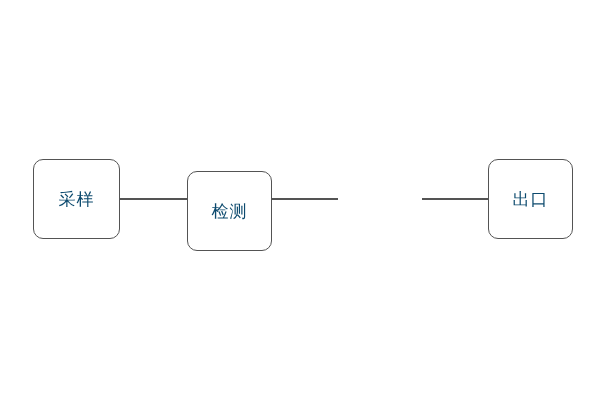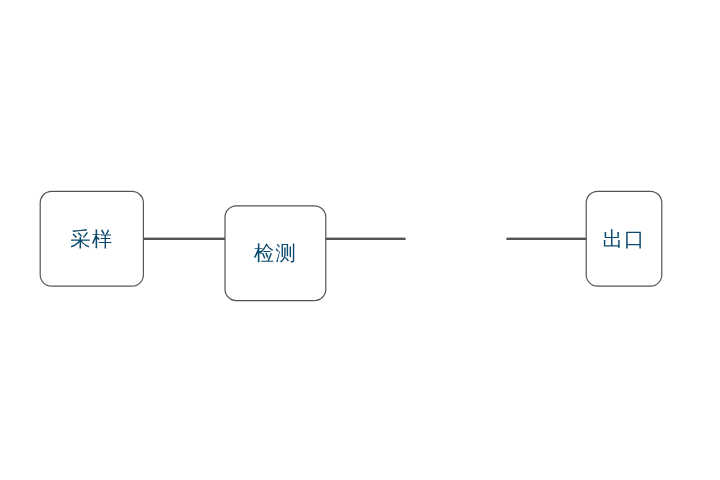--- a/index.html
+++ b/index.html
@@ -31,21 +31,21 @@
   .flow-node .node-label {
     font-size: 17px;
     color: #0c4a6e;
     letter-spacing: 1px;
     line-height: 1;
     white-space: nowrap;
   }
   .node-1 { left: 33px;  width: 87px; }
   .node-2 { left: 187px; width: 85px; margin-top: 12px; }
   .node-3 { left: 337px; width: 86px; }
-  .node-4 { left: 488px; width: 64px; }
+  .node-4 { left: 488px; width: 85px; }
 
   .connector {
     position: absolute;
     top: 198px;
     height: 2px;
     background: #545454;
     z-index: 1;
   }
   .conn-1 { left: 119px; width: 69px; }
   .conn-2 { left: 271px; width: 67px; }

